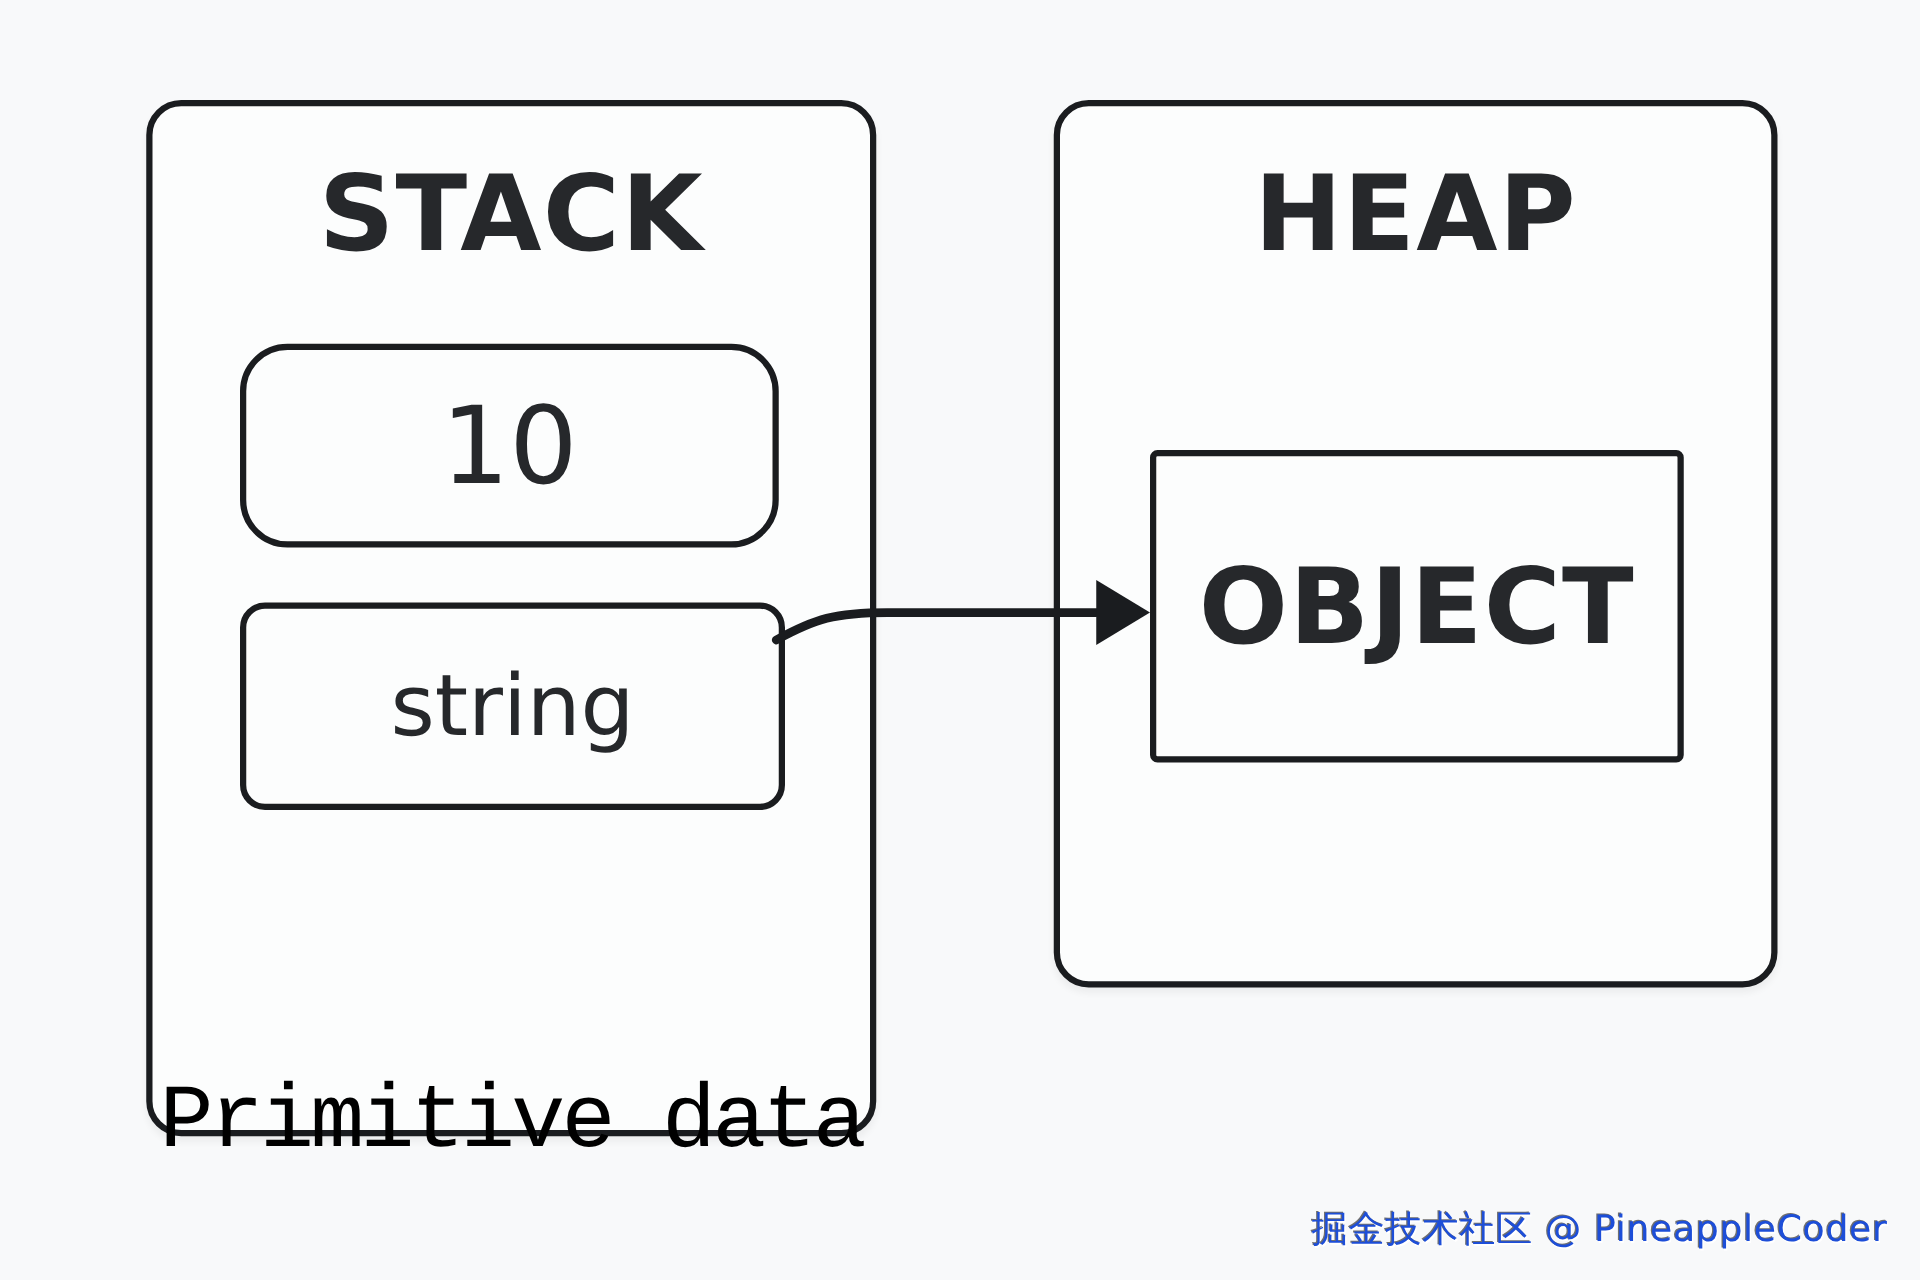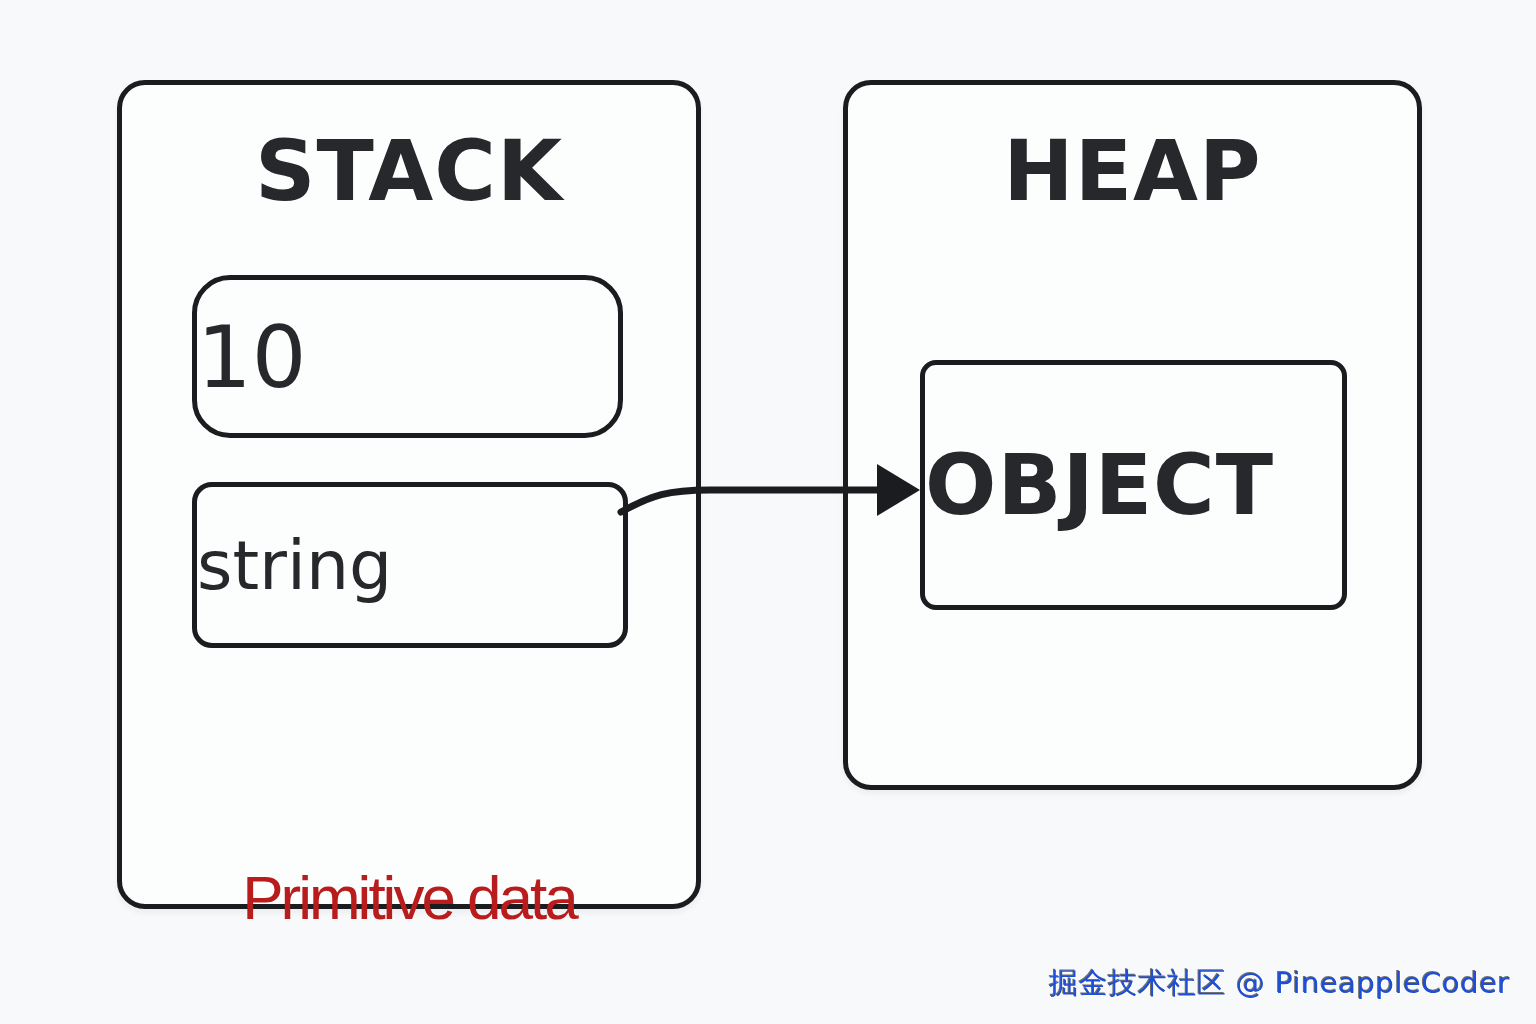--- a/index.html
+++ b/index.html
@@ -28,37 +28,37 @@
     font-size:84px;font-weight:700;line-height:1;
     color:#26282b;letter-spacing:1px;
   }
 
   .slot{
     position:absolute;
     box-sizing:border-box;
     border:5px solid #1a1c1f;
     border-radius:38px;
     background:#fcfdfd;
-    display:flex;align-items:center;justify-content:flex-start;
+    display:flex;align-items:center;justify-content:center;
     color:#26282b;
   }
   .slot-10{left:70px;top:190px;width:431px;height:163px;font-size:86px;}
   .slot-string{left:70px;top:397px;width:436px;height:166px;font-size:68px;border-radius:20px;}
   .slot-object{
     left:72px;top:275px;width:427px;height:250px;
-    border-radius:16px;font-size:84px;font-weight:700;letter-spacing:1px;
+    border-radius:6px;font-size:84px;font-weight:700;letter-spacing:1px;
   }
 
   .arrowSvg{position:absolute;left:0;top:0;width:1536px;height:1024px;pointer-events:none;}
 
   .caption{
     position:absolute;top:838px;height:120px;
     display:flex;align-items:center;justify-content:center;
-    font-family:Liberation Sans, sans-serif;
-    font-size:62px;letter-spacing:-3px;color:#b91c1c;line-height:1;
+    font-family:Liberation Mono, monospace;
+    font-size:72px;letter-spacing:-3px;color:#000000;line-height:1;
     white-space:nowrap;
   }
   .cap-left {left:117px;width:584px;}
   .cap-right{left:843px;width:579px;}
 
   .watermark{
     position:absolute;right:26px;top:966px;
     font-size:29px;line-height:1.2;
     color:#1d4ed8;
     text-shadow:-1px -1px 0 #6f6f6f, 1px 1px 0 #ffffff;

